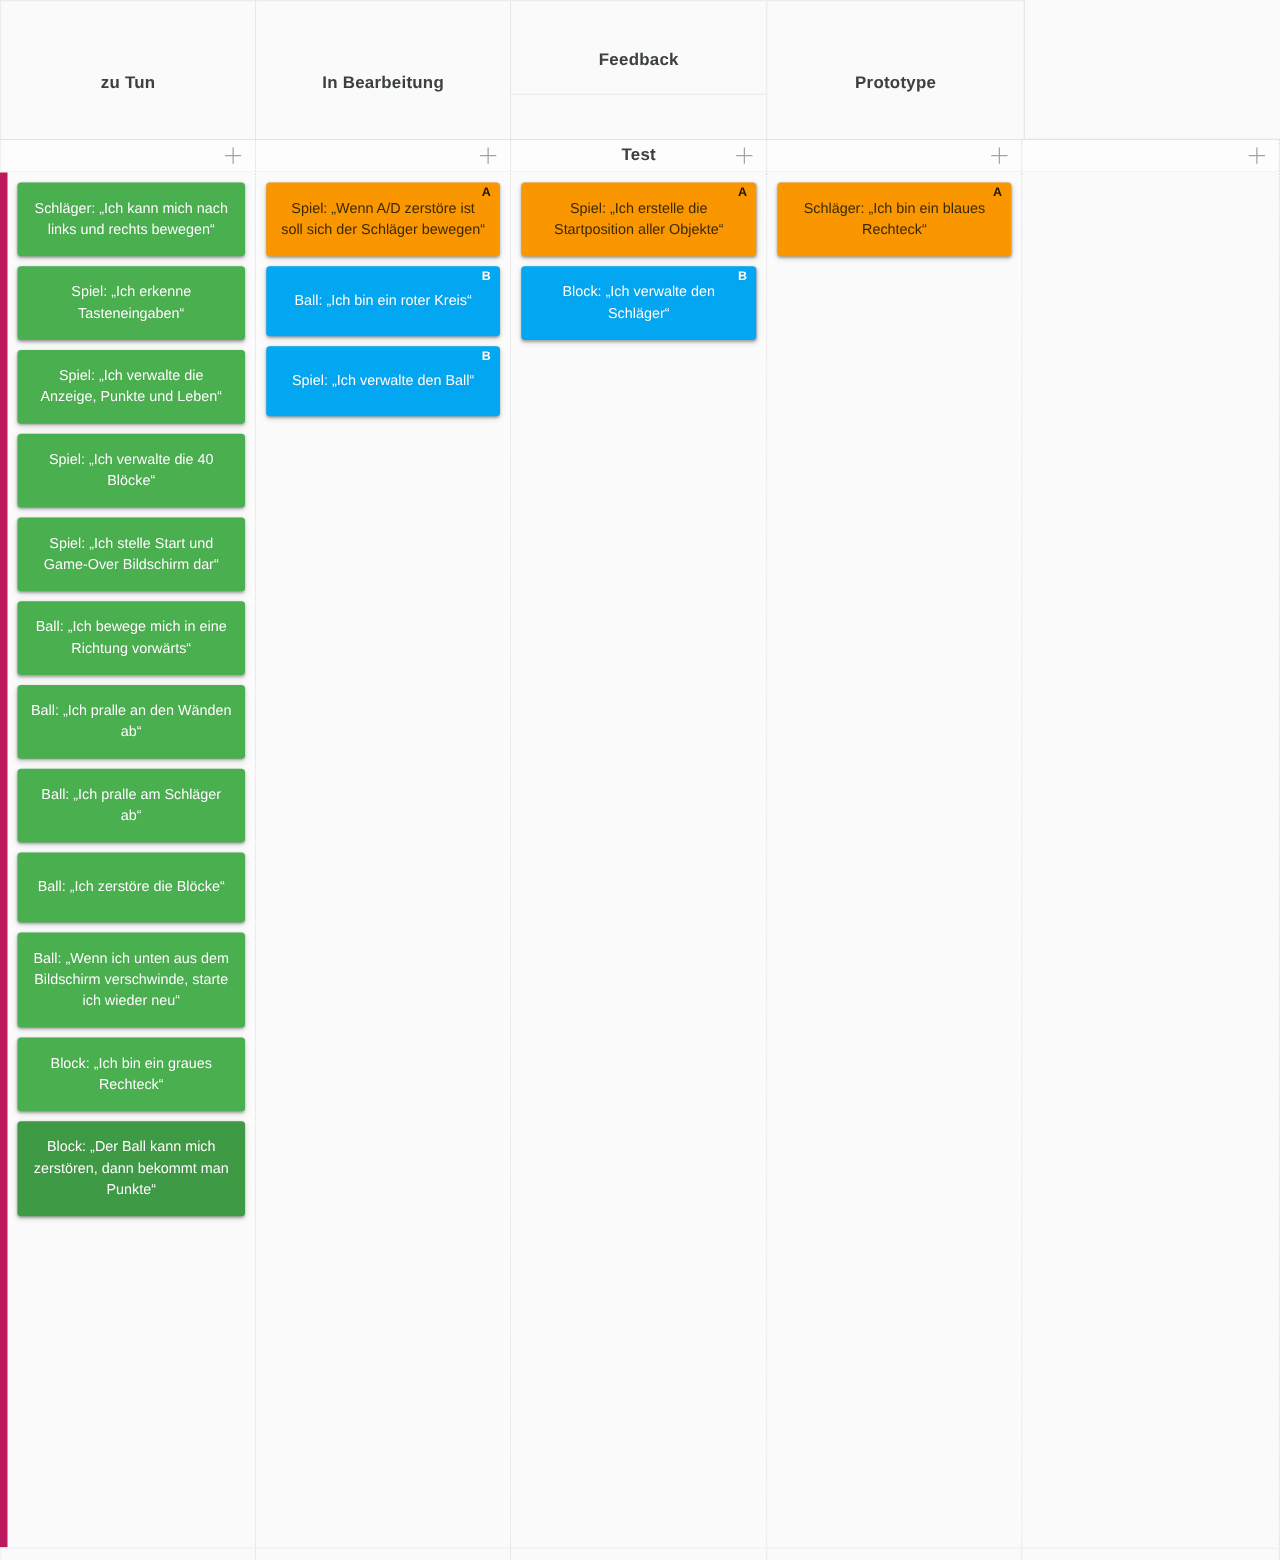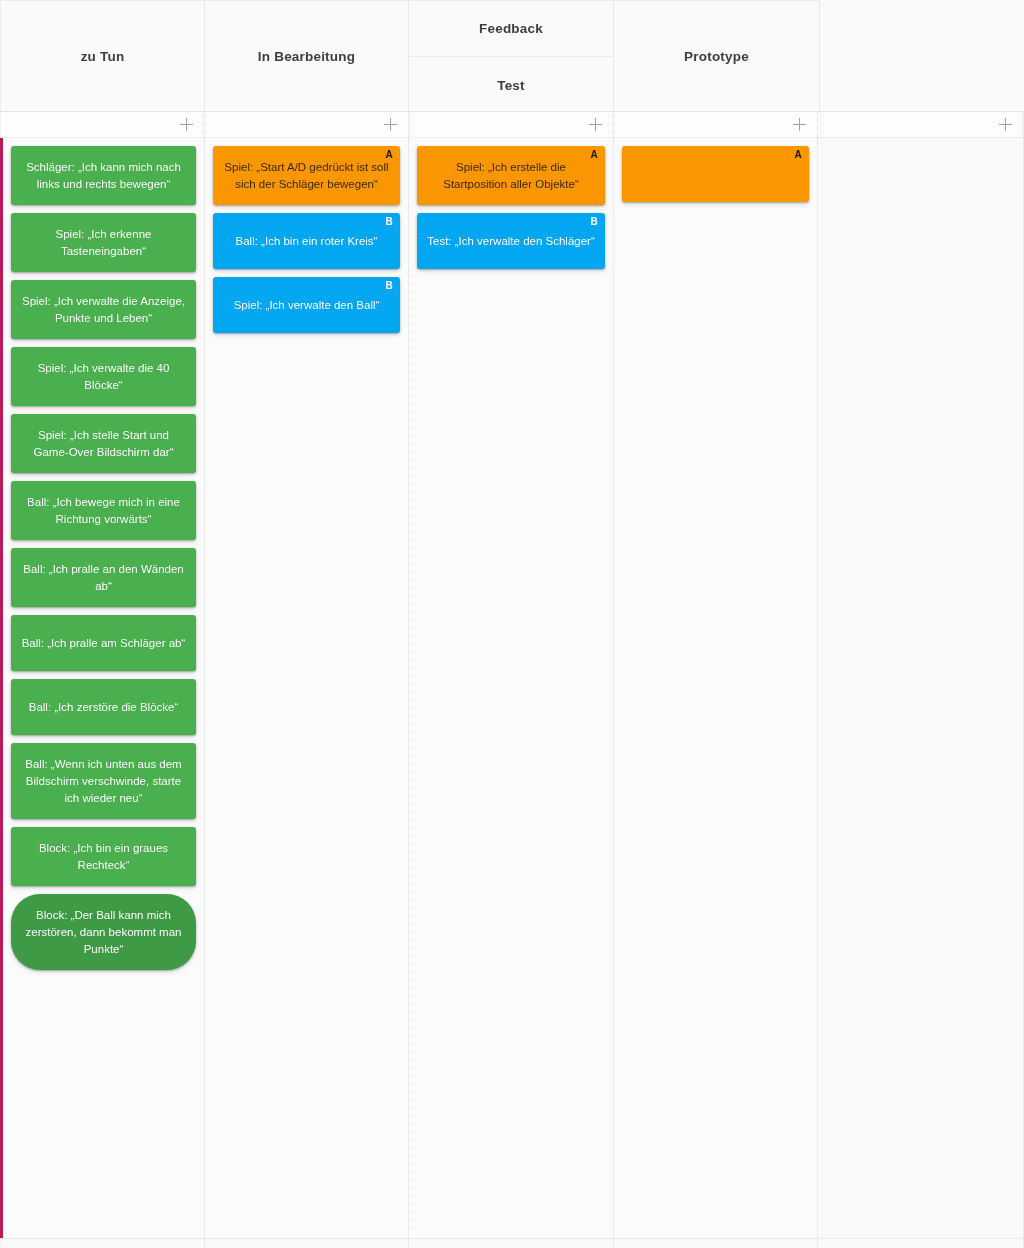--- a/index.html
+++ b/index.html
@@ -42,20 +42,21 @@
     flex: 1 1 auto;
     display: flex;
     align-items: center;
     justify-content: center;
     font-size: 13.5px;
     font-weight: bold;
     color: #3c4043;
     letter-spacing: .2px;
     text-align: center;
     padding: 16px 6px;
+    margin-top: 19px;
   }
   .head-title.split-top {
     flex: 0 0 56px;
     border-bottom: 1px solid #ececec;
   }
   .head-title.split-bottom {
     flex: 0 0 56px;
     text-align: center;
   }
 
@@ -101,21 +102,21 @@
   .lane {
     background: #fbfbfb;
     border-right: 1px dotted #dcdcdc;
     padding: 8px 8px 0 8px;
     display: flex;
     flex-direction: column;
     gap: 8px;
     align-items: stretch;
     overflow: hidden;
   }
-  .lane:first-child { border-left: 3px solid #be185d; }
+  .lane:first-child { border-left: 6px solid #be185d; }
   .lane.empty { background: #fafafa; }
 
   
   .card {
     position: relative;
     border-radius: 3px;
     color: #ffffff;
     font-size: 11.5px;
     line-height: 17px;
     text-align: center;
@@ -126,21 +127,21 @@
     justify-content: center;
     box-shadow: 0 1px 2px rgba(0,0,0,.28), 0 2px 5px rgba(0,0,0,.13);
     cursor: pointer;
     word-break: break-word;
     text-shadow: 0 0 1px rgba(0,0,0,.10);
   }
   .card.green  { background: #4aaf4e; }
   .card.orange { background: #fa9600; color: #3a2a00; text-shadow: none; }
   .card.blue   { background: #03a6f0; }
 
-  .card.dim { background: #3f9a45; border-radius: 29px; }
+  .card.dim { background: #3f9a45; }
 
   .card-text { display: block; width: 100%; }
 
   .badge {
     position: absolute;
     top: 3px;
     right: 7px;
     font-size: 10px;
     font-weight: bold;
     line-height: 12px;
@@ -237,44 +238,45 @@
         <div class="card green">
           <span class="card-text">Block: „Ich bin ein graues Rechteck“</span>
         </div>
         <div class="card green dim">
           <span class="card-text">Block: „Der Ball kann mich zerstören, dann bekommt man Punkte“</span>
         </div>
       </div>
       <div class="lane" style="flex: 0 0 204px;">
         <div class="card orange">
           <span class="badge">A</span>
-          <span class="card-text">Spiel: „Start A/D gedrückt ist soll sich der Schläger bewegen“</span>
+          <span class="card-text">Spiel: „Wenn A/D zerstöre ist soll sich der Schläger bewegen“</span>
         </div>
         <div class="card blue">
           <span class="badge">B</span>
           <span class="card-text">Ball: „Ich bin ein roter Kreis“</span>
         </div>
         <div class="card blue">
           <span class="badge">B</span>
           <span class="card-text">Spiel: „Ich verwalte den Ball“</span>
         </div>
       </div>
       <div class="lane" style="flex: 0 0 205px;">
         <div class="card orange">
           <span class="badge">A</span>
           <span class="card-text">Spiel: „Ich erstelle die Startposition aller Objekte“</span>
         </div>
         <div class="card blue">
           <span class="badge">B</span>
-          <span class="card-text">Test: „Ich verwalte den Schläger“</span>
+          <span class="card-text">Block: „Ich verwalte den Schläger“</span>
         </div>
       </div>
       <div class="lane" style="flex: 0 0 204px;">
         <div class="card orange">
           <span class="badge">A</span>
+          <span class="card-text">Schläger: „Ich bin ein blaues Rechteck“</span>
         </div>
       </div>
       <div class="lane empty" style="flex: 0 0 206px;"></div>
     </div>
 
   <div class="footer-strip">
       <div class="footer-cell" style="flex: 0 0 205px;"></div>
       <div class="footer-cell" style="flex: 0 0 204px;"></div>
       <div class="footer-cell" style="flex: 0 0 205px;"></div>
       <div class="footer-cell" style="flex: 0 0 204px;"></div>

